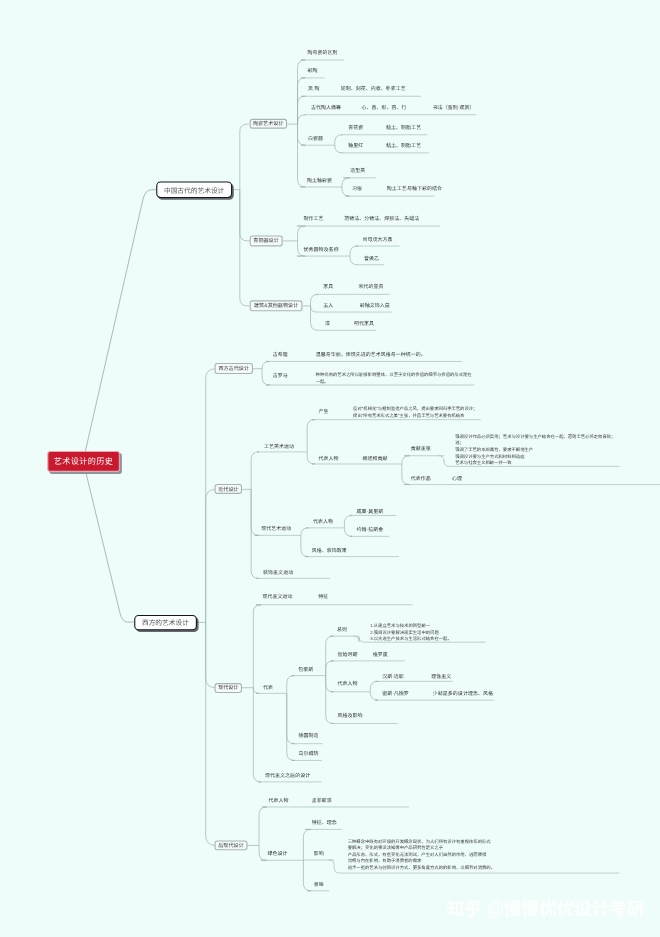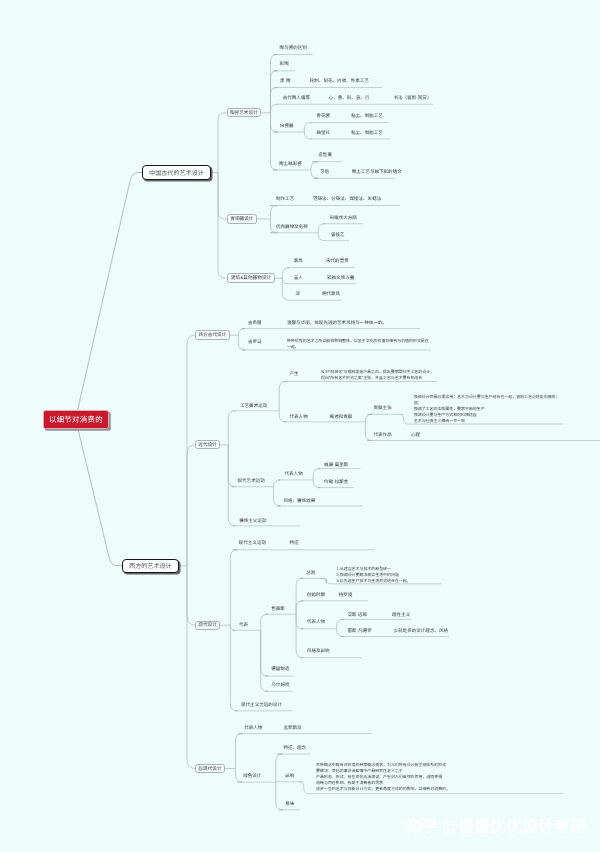--- a/index.html
+++ b/index.html
@@ -161,21 +161,21 @@
 <path d="M265.3 691.3 H292.7" fill="none" stroke="#9fb0ad" stroke-width="0.55"></path>
 <path d="M235.0 710.8 H292.4" fill="none" stroke="#9fb0ad" stroke-width="0.55"></path>
 <path d="M238.2 733.6 H372.0" fill="none" stroke="#9fb0ad" stroke-width="0.55"></path>
 <path d="M237.2 782.1 H275.8" fill="none" stroke="#9fb0ad" stroke-width="0.55"></path>
 <path d="M277.4 754.0 H310.8" fill="none" stroke="#9fb0ad" stroke-width="0.55"></path>
 <path d="M279.2 781.8 H303.8" fill="none" stroke="#9fb0ad" stroke-width="0.55"></path>
 <path d="M298.8 781.8 Q303.8 781.8 303.8 786.8 V788.7 Q303.8 793.7 308.8 793.7 H563.0" fill="none" stroke="#9fb0ad" stroke-width="0.55"></path>
 <path d="M279.2 809.8 H299.2" fill="none" stroke="#9fb0ad" stroke-width="0.55"></path>
   </svg>
   <div id="root-node">
-      <span>以细节对消费的</span>
+      <span>艺术设计的历史</span>
     </div>
   <div class="bx1" style="left:142.3px;top:165px;width:68.4px;height:14.9px">
       <span>中国古代的艺术设计</span>
     </div>
   <div class="bx1" style="left:122.25px;top:558.6px;width:56.3px;height:14.4px">
       <span>西方的艺术设计</span>
     </div>
   <div class="bx2" style="left:226.6px;top:108.1px;width:34.5px;height:9.4px">
       <span>陶瓷艺术设计</span>
     </div>

